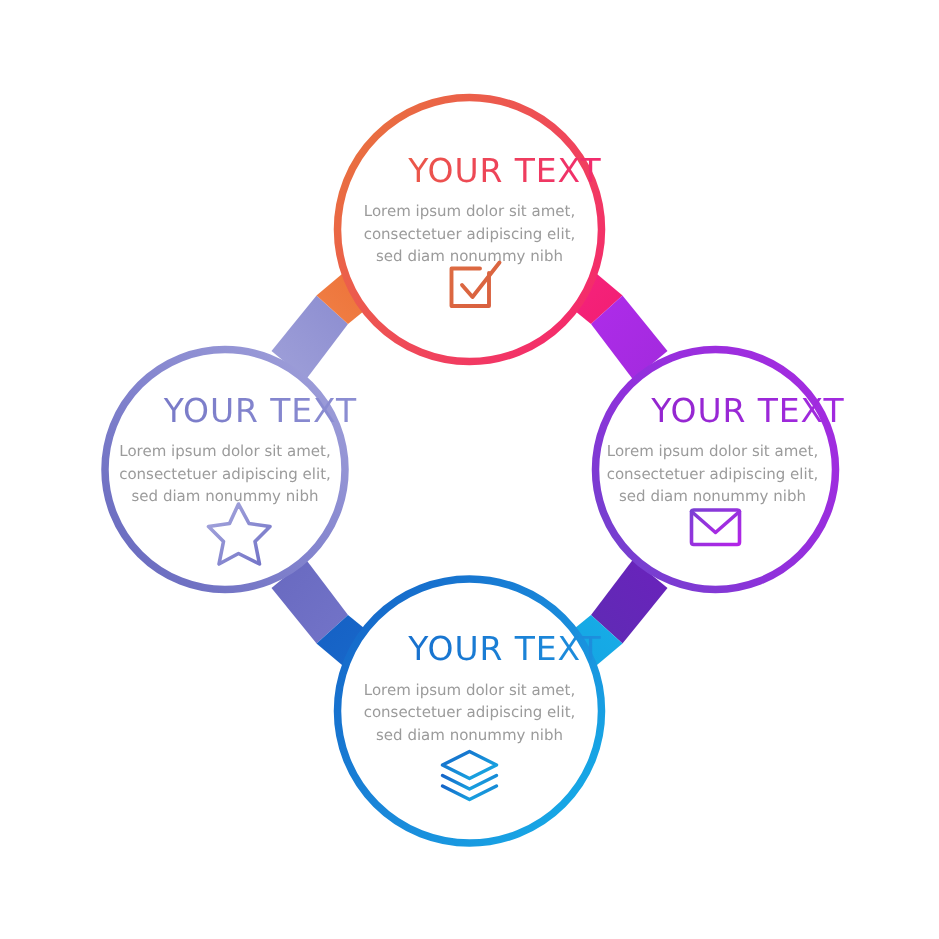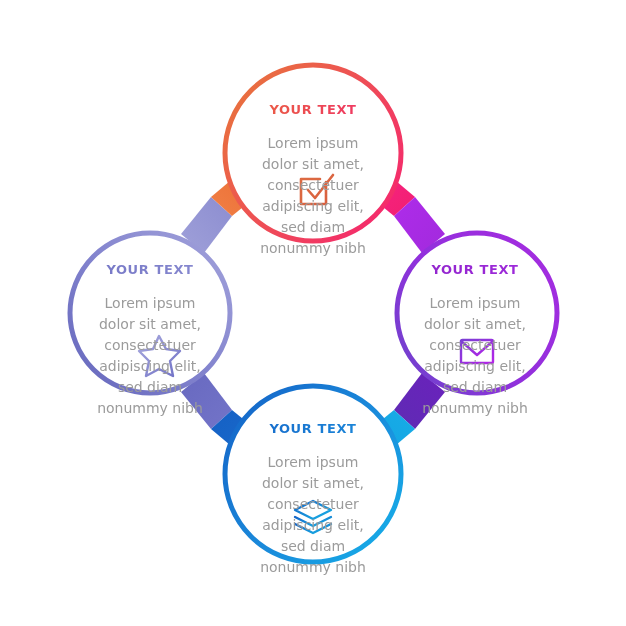--- a/index.html
+++ b/index.html
@@ -29,46 +29,47 @@
   }
 
   
   .node-text {
     position: absolute;
     width: 176px;
     text-align: center;
     pointer-events: none;
   }
   .node-title {
-    font-size: 13px;
-    font-weight: bold;
+    font-size: 22px;
+    font-weight: normal;
     letter-spacing: 0.6px;
     margin: 0 0 7px 0;
     line-height: 1.1;
     background-clip: text;
     -webkit-background-clip: text;
     color: transparent;
+    text-align: right;
   }
   .node-title.t-orange {
     background-image: linear-gradient(90deg, #E8693A 0%, #F12A6E 100%);
   }
   .node-title.t-purple {
     background-image: linear-gradient(90deg, #8E25C9 0%, #A22ADF 100%);
   }
   .node-title.t-blue {
     background-image: linear-gradient(90deg, #1565C8 0%, #1D8FDD 100%);
   }
   .node-title.t-periwinkle {
     background-image: linear-gradient(90deg, #7273C4 0%, #8C8ED2 100%);
   }
   .node-desc {
-    font-size: 14px;
+    font-size: 10px;
     line-height: 1.5;
     color: #9b9b9b;
-    margin: 16px;
+    margin: 0;
     padding: 0 12px;
   }
 
   
   #text-top    { left: 225px; top: 103px; }
   #text-right  { left: 387px; top: 263px; }
   #text-bottom { left: 225px; top: 422px; }
   #text-left   { left: 62px;  top: 263px; }
 </style>
 </head>

